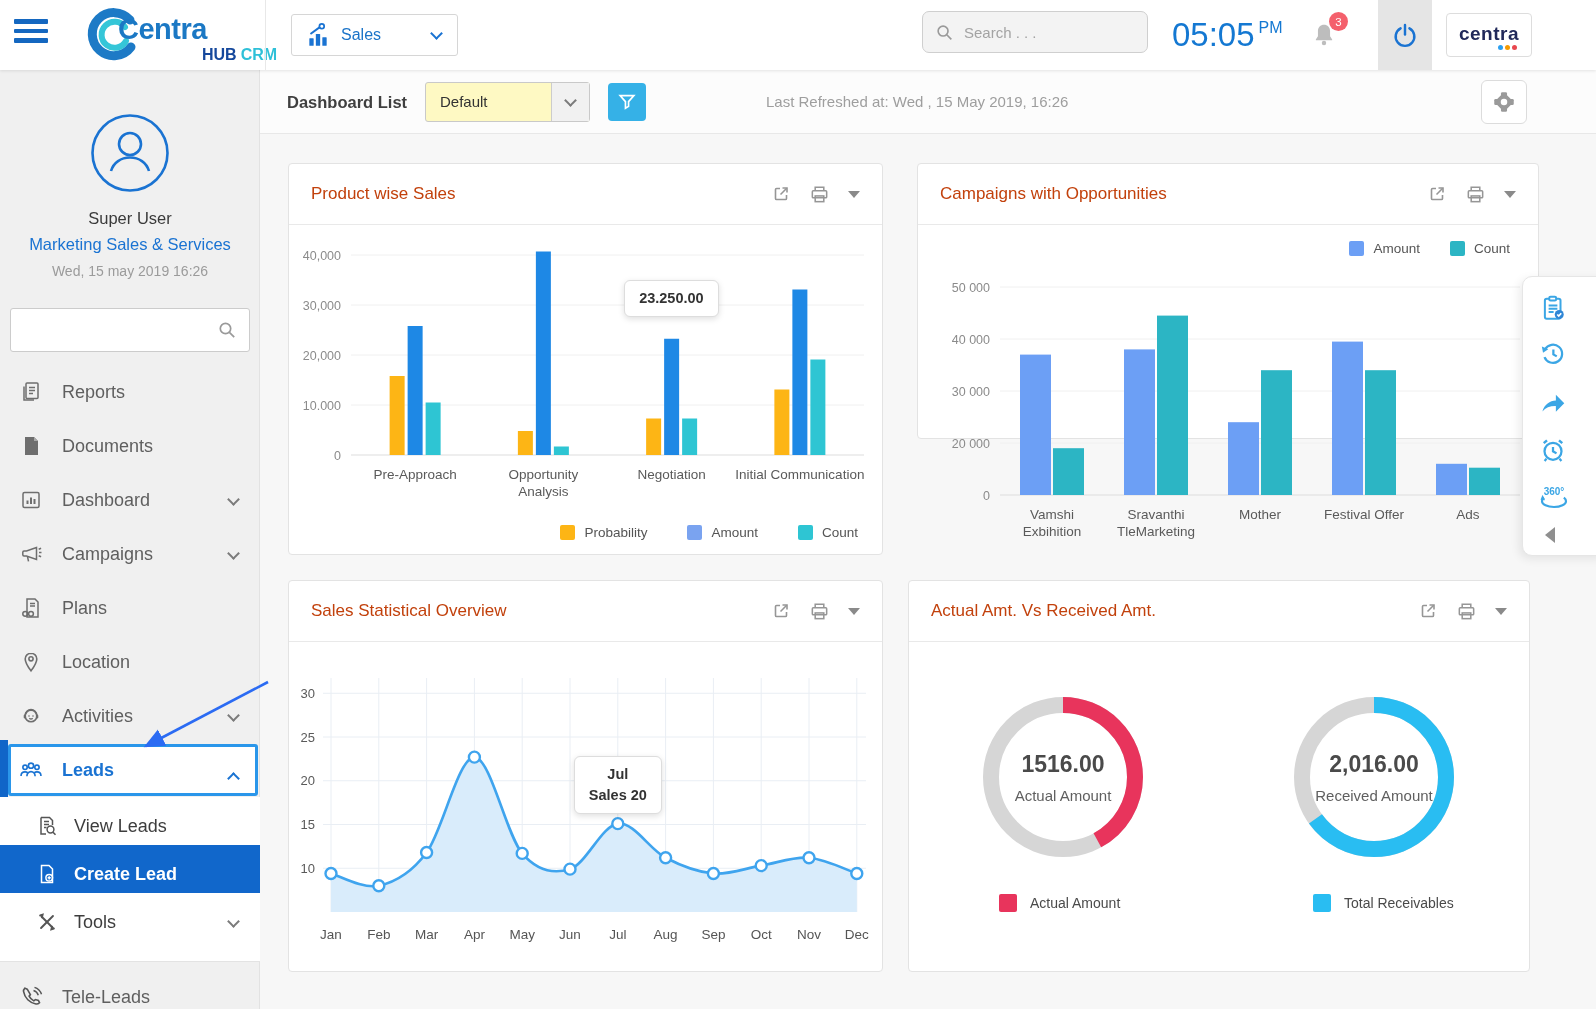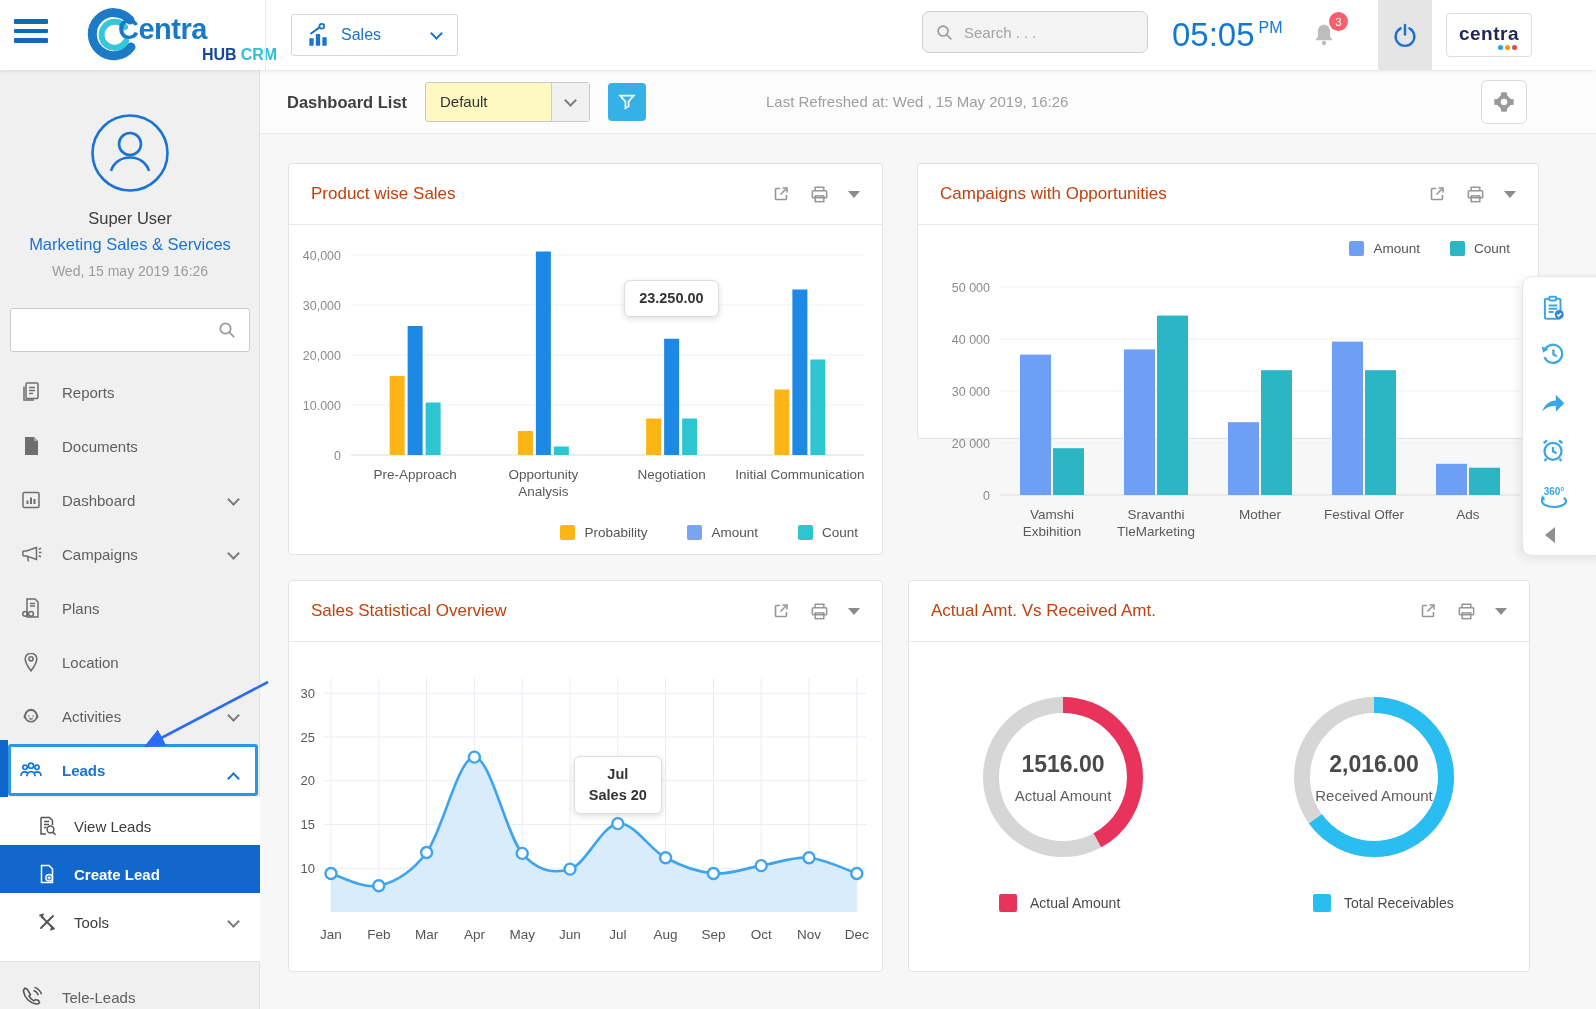--- a/index.html
+++ b/index.html
@@ -52,21 +52,21 @@
   .u-name { position:absolute; left:0; width:260px; top:139px; text-align:center; font-size:16.5px; color:#3a3a3a; }
   .u-org  { position:absolute; left:0; width:260px; top:165px; text-align:center; font-size:16.5px; color:#1a73d2; }
   .u-date { position:absolute; left:0; width:260px; top:193px; text-align:center; font-size:14px; color:#9b9b9b; }
   .side-search { position:absolute; left:10px; top:238px; width:240px; height:44px; background:#fff;
                  border:1px solid #ccc; border-radius:3px; display:flex; align-items:center; padding:0 12px; }
   .side-search input { flex:1; border:none; outline:none; font-size:14px; color:#555; background:transparent;
                        font-family:"Liberation Sans", sans-serif; }
   .s-row { position:absolute; left:0; width:260px; height:54px; cursor:pointer; }
   .s-ico { position:absolute; left:18px; top:50%; transform:translateY(-50%); width:26px; height:26px;
            display:flex; align-items:center; justify-content:center; }
-  .s-label { position:absolute; left:62px; top:50%; transform:translateY(-50%); font-size:15px; color:#5f5f5f; }
+  .s-label { position:absolute; left:62px; top:50%; transform:translateY(-50%); font-size:18px; color:#5f5f5f; }
   .s-chev { position:absolute; right:22px; top:50%; margin-top:-5px; }
   .row-white { background:#fff; border-bottom:1px solid #f2f2f2; height:58px; }
   .row-white .s-ico { left:34px; } .row-white .s-label { left:74px; color:#3d3d3d; }
   .row-active { background:#1167cb; }
   .row-active .s-label { color:#fff; font-weight:bold; }
   .leads-row { height:54px; }
   .leads-accent { position:absolute; left:0; top:-3px; bottom:-3px; width:8px; background:#1065c8; }
   .leads-box { position:absolute; left:8px; right:2px; top:1px; bottom:1px; background:#fff;
                border:3px solid #2a96ea; border-radius:3px; }
   .leads-row .s-label { color:#1a73d2; font-weight:bold; }

